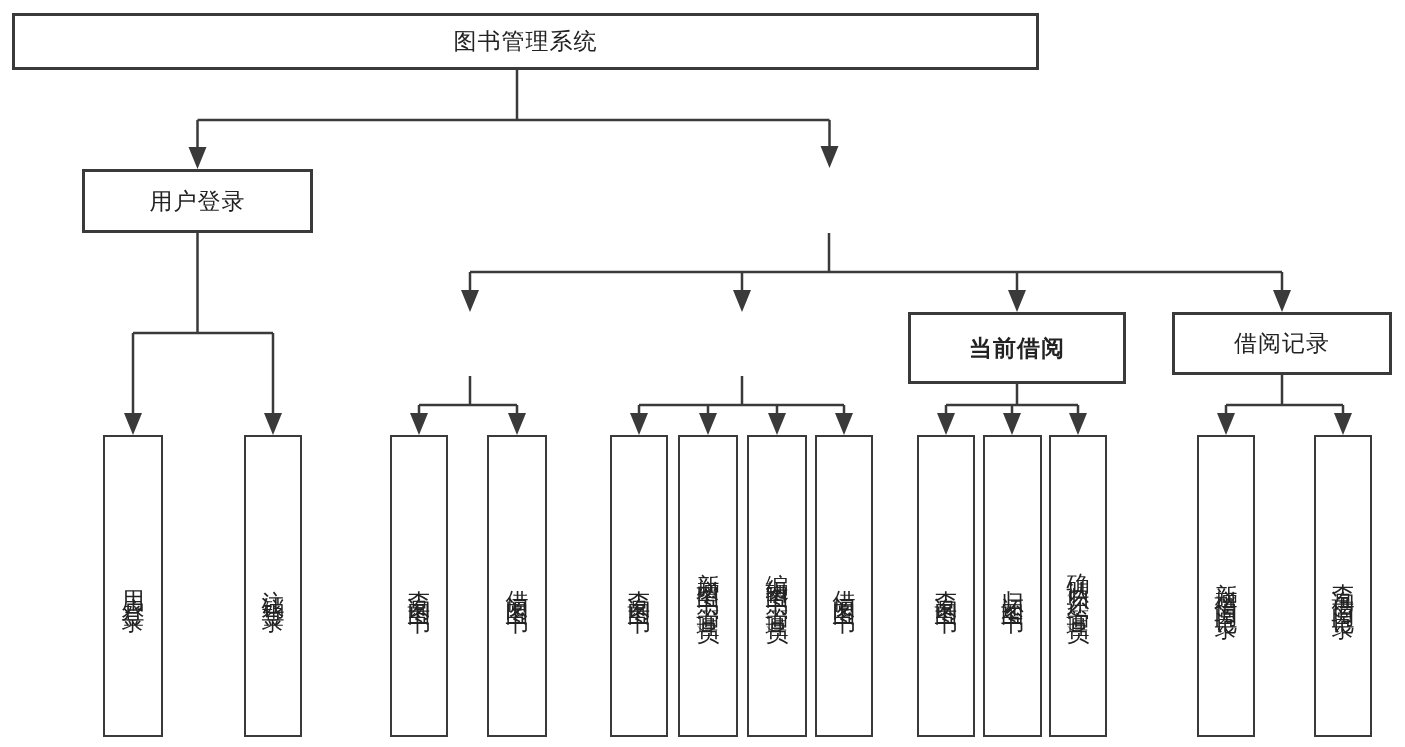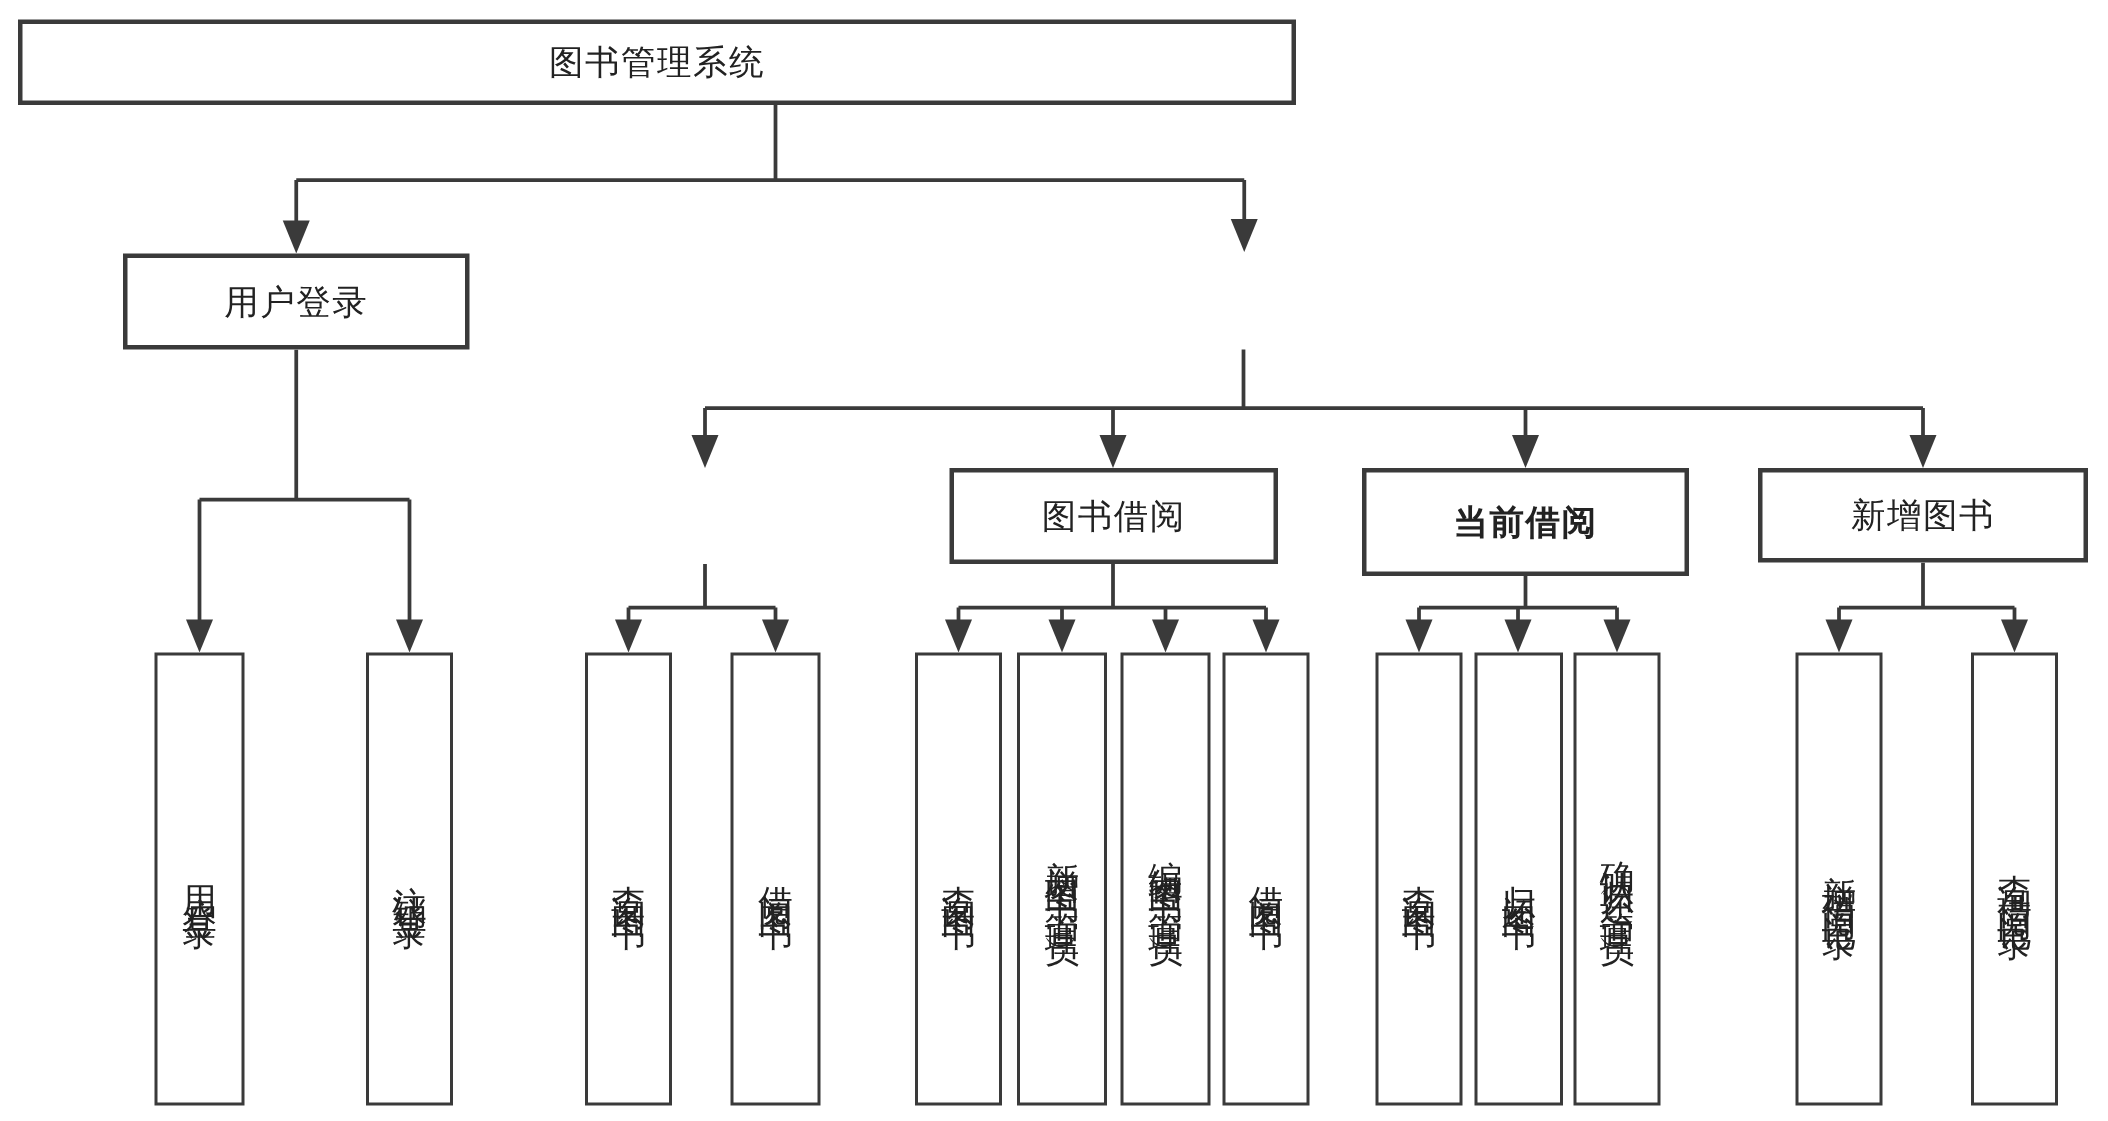--- a/index.html
+++ b/index.html
@@ -77,27 +77,26 @@
       <polygon points="768,413 786,413 777,435"></polygon>
       <polygon points="835,413 853,413 844,435"></polygon>
       <polygon points="937,413 955,413 946,435"></polygon>
       <polygon points="1003,413 1021,413 1012,435"></polygon>
       <polygon points="1069,413 1087,413 1078,435"></polygon>
       <polygon points="1217,413 1235,413 1226,435"></polygon>
       <polygon points="1334,413 1352,413 1343,435"></polygon>
     </g>
   </svg>
 
-  <div class="hbox" style="left:12px;top:13px;width:852px;height:57px;">图书管理系统</div>
+  <div class="hbox" style="left:12px;top:13px;width:1027px;height:57px;">图书管理系统</div>
 
   <div class="hbox" style="left:82px;top:169px;width:231px;height:64px;">用户登录</div>
 
-  <div class="hbox" style="left:633px;top:312px;width:219px;height:64px;">图书借阅</div>
   <div class="hbox" style="left:908px;top:312px;width:218px;height:72px;font-weight:bold;">当前借阅</div>
-  <div class="hbox" style="left:1172px;top:312px;width:220px;height:63px;">新增图书</div>
+  <div class="hbox" style="left:1172px;top:312px;width:220px;height:63px;">借阅记录</div>
 
   <div class="vbox" style="left:103px;width:60px;">
     <span>用户登录</span>
   </div>
   <div class="vbox" style="left:244px;width:58px;">
     <span>注销登录</span>
   </div>
 
   <div class="vbox" style="left:390px;width:58px;">
     <span>查询图书</span>

